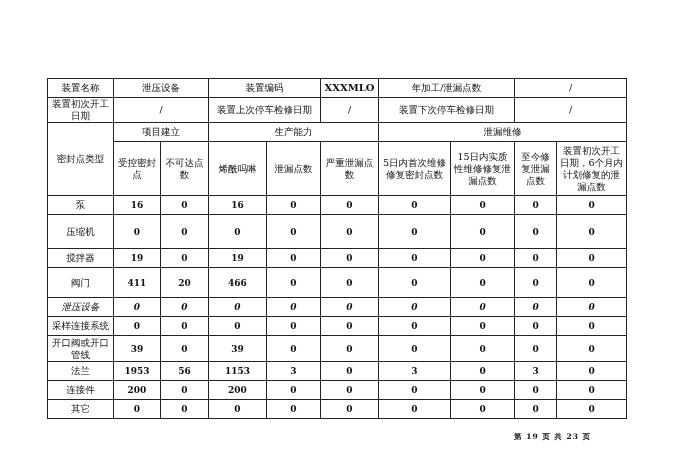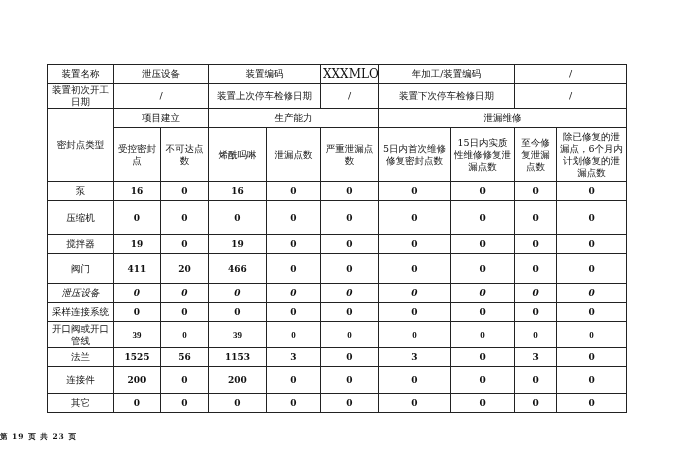--- a/index.html
+++ b/index.html
@@ -1,23 +1,23 @@
 <!DOCTYPE html>
 <html><head>
 <meta charset="utf-8">
 <style>
   html, body { margin:0; padding:0; background:#ffffff; }
   body { width:673px; height:472px; position:relative; overflow:hidden;
          font-family:"DejaVu Serif", serif; color:#111; }
-  table { position:absolute; left:47px; top:64px; border-collapse:collapse;
+  table { position:absolute; left:47px; top:78px; border-collapse:collapse;
           table-layout:fixed; width:579px; }
   td { border:1px solid #222; text-align:center; vertical-align:middle;
        font-size:9.5px; line-height:12px; padding:0 2px; }
   .num { font-weight:bold; font-size:9px; }
-  .footer { position:absolute; top:432px; left:0; width:591px; text-align:left;
+  .footer { position:absolute; top:432px; left:0; width:591px; text-align:right;
             font-size:7.5px; font-weight:bold; letter-spacing:1px; }
 </style>
 </head>
 <body>
 
 <table>
   <colgroup>
     <col style="width:66px">
       <col style="width:47px">
       <col style="width:48px">
@@ -27,22 +27,22 @@
     <col style="width:72px">
       <col style="width:64px">
       <col style="width:42px">
     <col style="width:70px">
   </colgroup>
   <tbody>
       <tr style="height:19px">
     <td>装置名称</td>
     <td colspan="2">泄压设备</td>
     <td colspan="2">装置编码</td>
-    <td style="font-size:12px;font-weight:normal;">XXXMLO</td>
-    <td colspan="2">年加工/装置编码</td>
+    <td style="font-size:10px;font-weight:bold;">XXXMLO</td>
+    <td colspan="2">年加工/泄漏点数</td>
     <td colspan="2">/</td>
   </tr>
   <tr style="height:24px">
     <td>装置初次开工日期</td>
     <td colspan="2">/</td>
     <td colspan="2">装置上次停车检修日期</td>
     <td>/</td>
     <td colspan="2">装置下次停车检修日期</td>
     <td colspan="2">/</td>
   </tr>
@@ -54,21 +54,21 @@
   </tr>
   <tr style="height:54px">
     <td>受控密封点</td>
     <td>不可达点数</td>
     <td>烯酰吗啉</td>
     <td>泄漏点数</td>
     <td>严重泄漏点数</td>
     <td>5日内首次维修修复密封点数</td>
     <td>15日内实质性维修修复泄漏点数</td>
     <td>至今修复泄漏点数</td>
-    <td>除已修复的泄漏点，6个月内计划修复的泄漏点数</td>
+    <td>装置初次开工日期，6个月内计划修复的泄漏点数</td>
   </tr>
   </tbody>
     <tbody id="data-body">
       <tr style="height: 19px;">
         <td>泵</td>
         <td class="num">16</td>
         <td class="num">0</td>
         <td class="num">16</td>
         <td class="num">0</td>
         <td class="num">0</td>
@@ -130,45 +130,45 @@
         <td class="num">0</td>
         <td class="num">0</td>
         <td class="num">0</td>
         <td class="num">0</td>
         <td class="num">0</td>
         <td class="num">0</td>
         <td class="num">0</td>
         <td class="num">0</td>
         <td class="num">0</td>
       </tr>
-      <tr style="height: 26px; font-family: Liberation Serif, serif;">
+      <tr style="height: 26px;">
         <td>开口阀或开口管线</td>
         <td class="num">39</td>
         <td class="num">0</td>
         <td class="num">39</td>
         <td class="num">0</td>
         <td class="num">0</td>
         <td class="num">0</td>
         <td class="num">0</td>
         <td class="num">0</td>
         <td class="num">0</td>
       </tr>
       <tr style="height: 19px;">
         <td>法兰</td>
-        <td class="num">1525</td>
+        <td class="num">1953</td>
         <td class="num">56</td>
         <td class="num">1153</td>
         <td class="num">3</td>
         <td class="num">0</td>
         <td class="num">3</td>
         <td class="num">0</td>
         <td class="num">3</td>
         <td class="num">0</td>
       </tr>
-      <tr style="height: 27px;">
+      <tr style="height: 19px;">
         <td>连接件</td>
         <td class="num">200</td>
         <td class="num">0</td>
         <td class="num">200</td>
         <td class="num">0</td>
         <td class="num">0</td>
         <td class="num">0</td>
         <td class="num">0</td>
         <td class="num">0</td>
         <td class="num">0</td>

